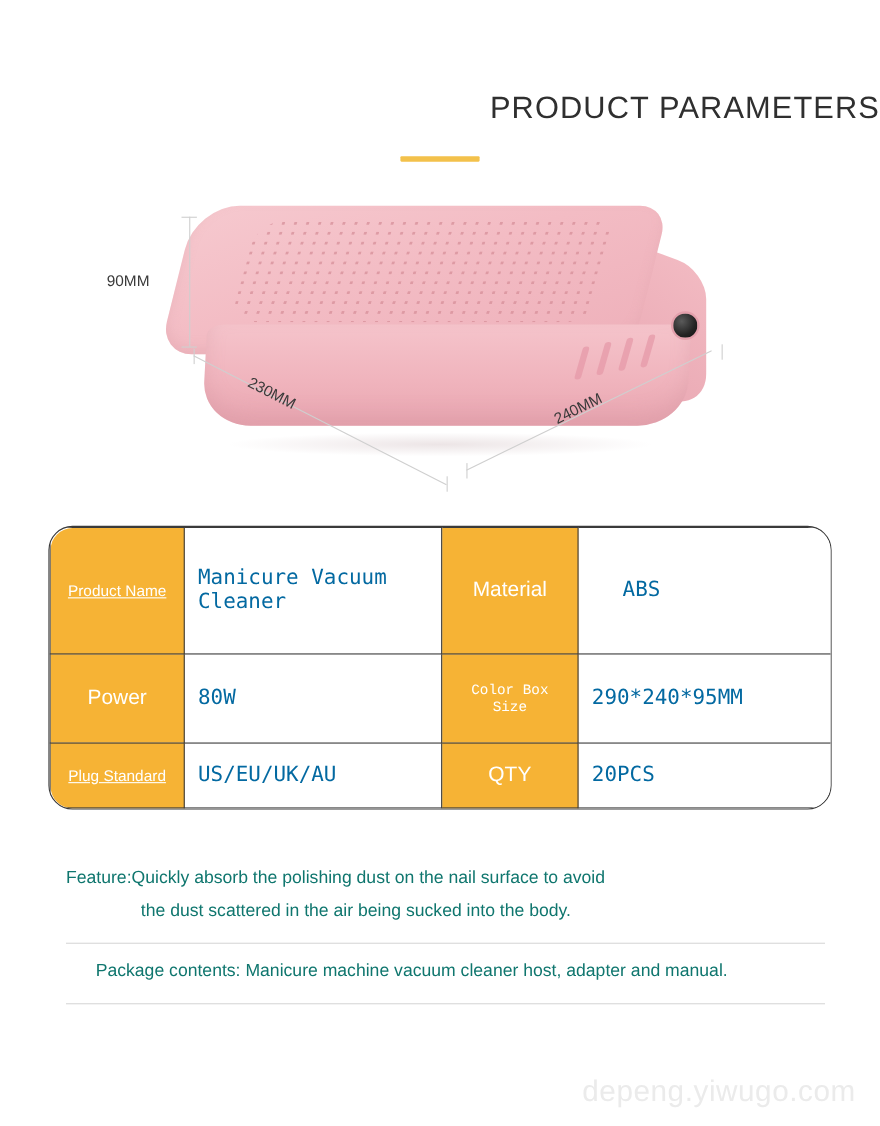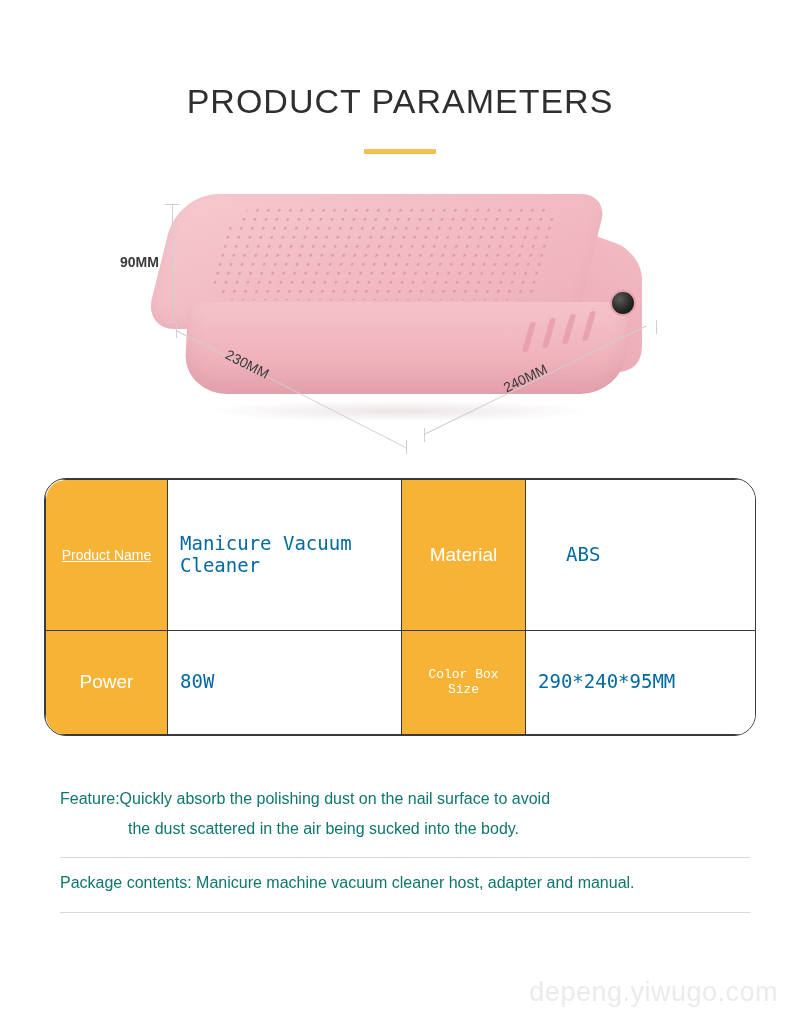--- a/index.html
+++ b/index.html
@@ -17,22 +17,22 @@
   }
 
   .page {
     position: relative;
     width: 800px;
     height: 1024px;
   }
 
   
   .title {
-    text-align: center;
-    font-size: 34px;
+    text-align: right;
+    font-size: 28px;
     letter-spacing: 1px;
     color: #2f2f2f;
     font-weight: 400;
     padding-top: 82px;
     font-family: "Liberation Sans", sans-serif;
   }
   .title-underline {
     width: 72px;
     height: 5px;
     background: #f3c14b;
@@ -225,21 +225,21 @@
     line-height: 1.85;
   }
   .note-feature { padding-bottom: 12px; }
   .note-feature .l2 { display: block; padding-left: 68px; }
   .divider {
     width: 690px;
     height: 1px;
     background: #d8d8d8;
     margin: 2px 0 10px 0;
   }
-  .note-package { padding-bottom: 14px; }
+  .note-package { padding-bottom: 14px; margin-left: 27px; }
   .divider2 {
     width: 690px;
     height: 1px;
     background: #d8d8d8;
   }
 
   .watermark {
     position: absolute;
     right: 22px;
     bottom: 16px;
@@ -269,21 +269,21 @@
       <div class="vent v2"></div>
       <div class="vent v3"></div>
       <div class="vent v4"></div>
       <div class="power-btn"></div>
     </div>
     <div class="shadow"></div>
 
     <div class="dim-line dim-v" style="left:172px; top:32px; height:118px;"></div>
     <div class="tick tick-h" style="left:165px; top:32px;"></div>
     <div class="tick tick-h" style="left:165px; top:150px;"></div>
-    <div class="dim-label" style="left:120px; top:82px;font-weight:bold;">90MM</div>
+    <div class="dim-label" style="left:97px; top:82px;">90MM</div>
 
     <div class="dim-line dim-h" style="left:176px; top:158px; width:258px; transform: rotate(27deg); transform-origin: left center;"></div>
     <div class="tick tick-v" style="left:176px; top:152px;"></div>
     <div class="tick tick-v" style="left:406px; top:268px;"></div>
     <div class="dim-label" style="left:224px; top:184px; transform: rotate(27deg);">230MM</div>
 
     <div class="dim-line dim-h" style="left:424px; top:262px; width:248px; transform: rotate(-26deg); transform-origin: left center;"></div>
     <div class="tick tick-v" style="left:424px; top:256px;"></div>
     <div class="tick tick-v" style="left:656px; top:148px;"></div>
     <div class="dim-label" style="left:502px; top:198px; transform: rotate(-26deg);">240MM</div>
@@ -297,20 +297,26 @@
         <td class="v col-v1">Manicure Vacuum Cleaner</td>
         <td class="k col-k2">Material</td>
         <td class="v col-v2">ABS</td>
       </tr>
       <tr>
         <td class="k col-k1">Power</td>
         <td class="v col-v1">80W</td>
         <td class="k xsmall col-k2">Color Box Size</td>
         <td class="v col-v2">290*240*95MM</td>
       </tr>
+      <tr>
+        <td class="k small col-k1">Plug Standard</td>
+        <td class="v col-v1">US/EU/UK/AU</td>
+        <td class="k col-k2">QTY</td>
+        <td class="v col-v2">20PCS</td>
+      </tr>
     </tbody>
       </table>
   </div>
 
   <div class="notes">
     <div class="note-feature">
       <span>Feature:Quickly absorb the polishing dust on the nail surface to avoid</span>
       <span class="l2">the dust scattered in the air being sucked into the body.</span>
     </div>
     <div class="divider"></div>

